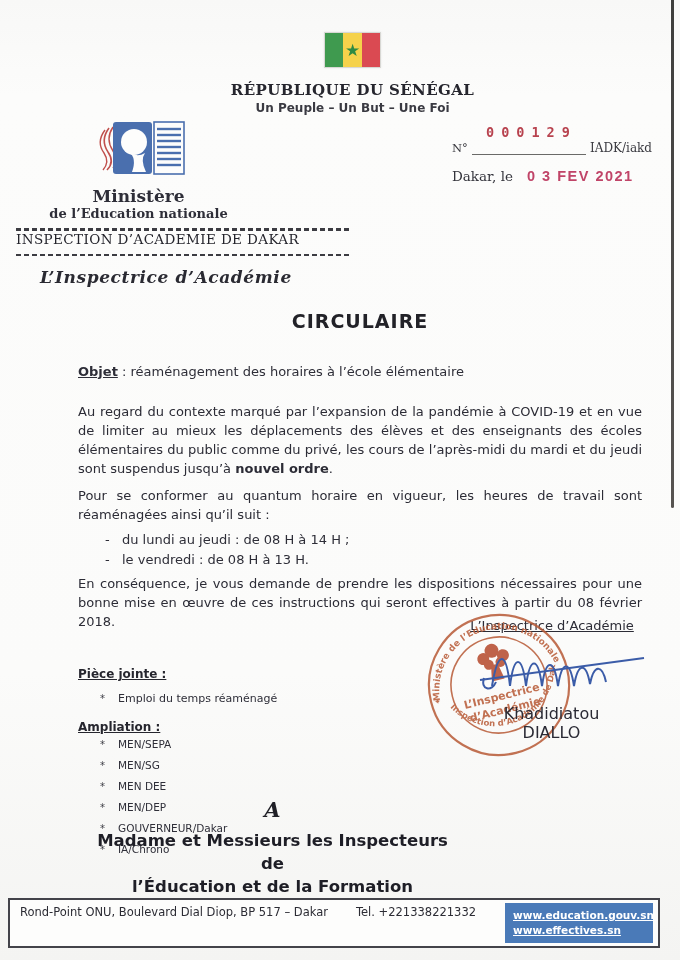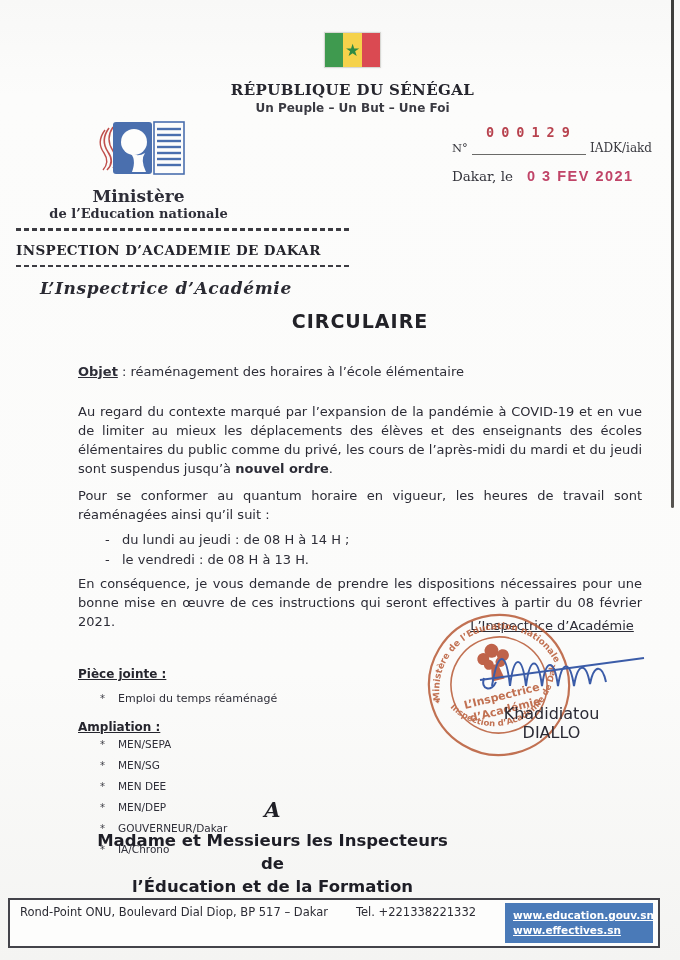--- a/index.html
+++ b/index.html
@@ -39,21 +39,21 @@
   .date-stamp { margin-left:14px; font-family:Liberation Sans, sans-serif;
     font-weight:bold; font-size:14.5px; letter-spacing:1.5px; color:#c04468; }
 
   
   .min { position:absolute; top:120px; left:16px; width:336px; }
   .min-center { width:245px; text-align:center; }
   .min-name1 { margin-top:4px; font-family:"DejaVu Serif", serif; font-weight:bold; font-size:17px; }
   .min-name2 { font-family:"DejaVu Serif", serif; font-weight:bold; font-size:13px; }
   .dash { height:2.5px; margin-top:7px;
     background:repeating-linear-gradient(90deg,#3c3c42 0 5px, transparent 5px 8px); }
-  .inspection { margin-top:11px; font-family:"DejaVu Serif", serif; font-weight:bold;
+  .inspection { margin-top:0; font-family:"DejaVu Serif", serif; font-weight:normal;
     font-size:13.5px; letter-spacing:.4px; color:#24242c; }
   .script-title { margin:11px 0 0 24px; font-family:"DejaVu Serif", serif;
     font-style:italic; font-weight:bold; font-size:17px; letter-spacing:.6px; color:#2a2a32; }
 
   
   .title { position:absolute; top:310px; left:40px; width:640px; text-align:center;
     font-weight:bold; font-size:19px; letter-spacing:1px; color:#222228; }
   .objet { position:absolute; top:364px; left:78px; font-size:13px; }
   .objet b { text-decoration:underline; }
   .para { position:absolute; left:78px; width:564px; font-size:13px;
@@ -162,21 +162,21 @@
 
   <div class="para p1"><span>Au regard du contexte marqué par l’expansion de la pandémie à COVID-19 et en vue de limiter au mieux les déplacements des élèves et des enseignants des écoles élémentaires du public comme du privé, les cours de l’après-midi du mardi et du jeudi sont suspendus jusqu’à </span><b>nouvel ordre</b><span>.</span></div>
 
   <div class="para p2">Pour se conformer au quantum horaire en vigueur, les heures de travail sont réaménagées ainsi qu’il suit :</div>
 
   <div class="sched">
     <div class="row"><span class="b">-</span><span>du lundi au jeudi : de 08 H à 14 H ;</span></div>
     <div class="row"><span class="b">-</span><span>le vendredi : de 08 H à 13 H.</span></div>
   </div>
 
-  <div class="para p3">En conséquence, je vous demande de prendre les dispositions nécessaires pour une bonne mise en œuvre de ces instructions qui seront effectives à partir du 08 février 2021.</div>
+  <div class="para p3">En conséquence, je vous demande de prendre les dispositions nécessaires pour une bonne mise en œuvre de ces instructions qui seront effectives à partir du 08 février 2018.</div>
 
   <div class="sig-title">L’Inspectrice d’Académie</div>
 
   <svg class="stamp" viewBox="0 0 150 150">
     <g transform="rotate(-14 75 75)">
       <circle cx="75" cy="75" r="70" fill="none" stroke="#b85a36" stroke-width="2.2"></circle>
       <circle cx="75" cy="75" r="48" fill="none" stroke="#b85a36" stroke-width="1.6"></circle>
       <defs>
         <path id="arcTop" d="M 14,80 A 61,61 0 0 1 136,80"></path>
         <path id="arcBot" d="M 16,70 A 61,61 0 0 0 134,70"></path>

